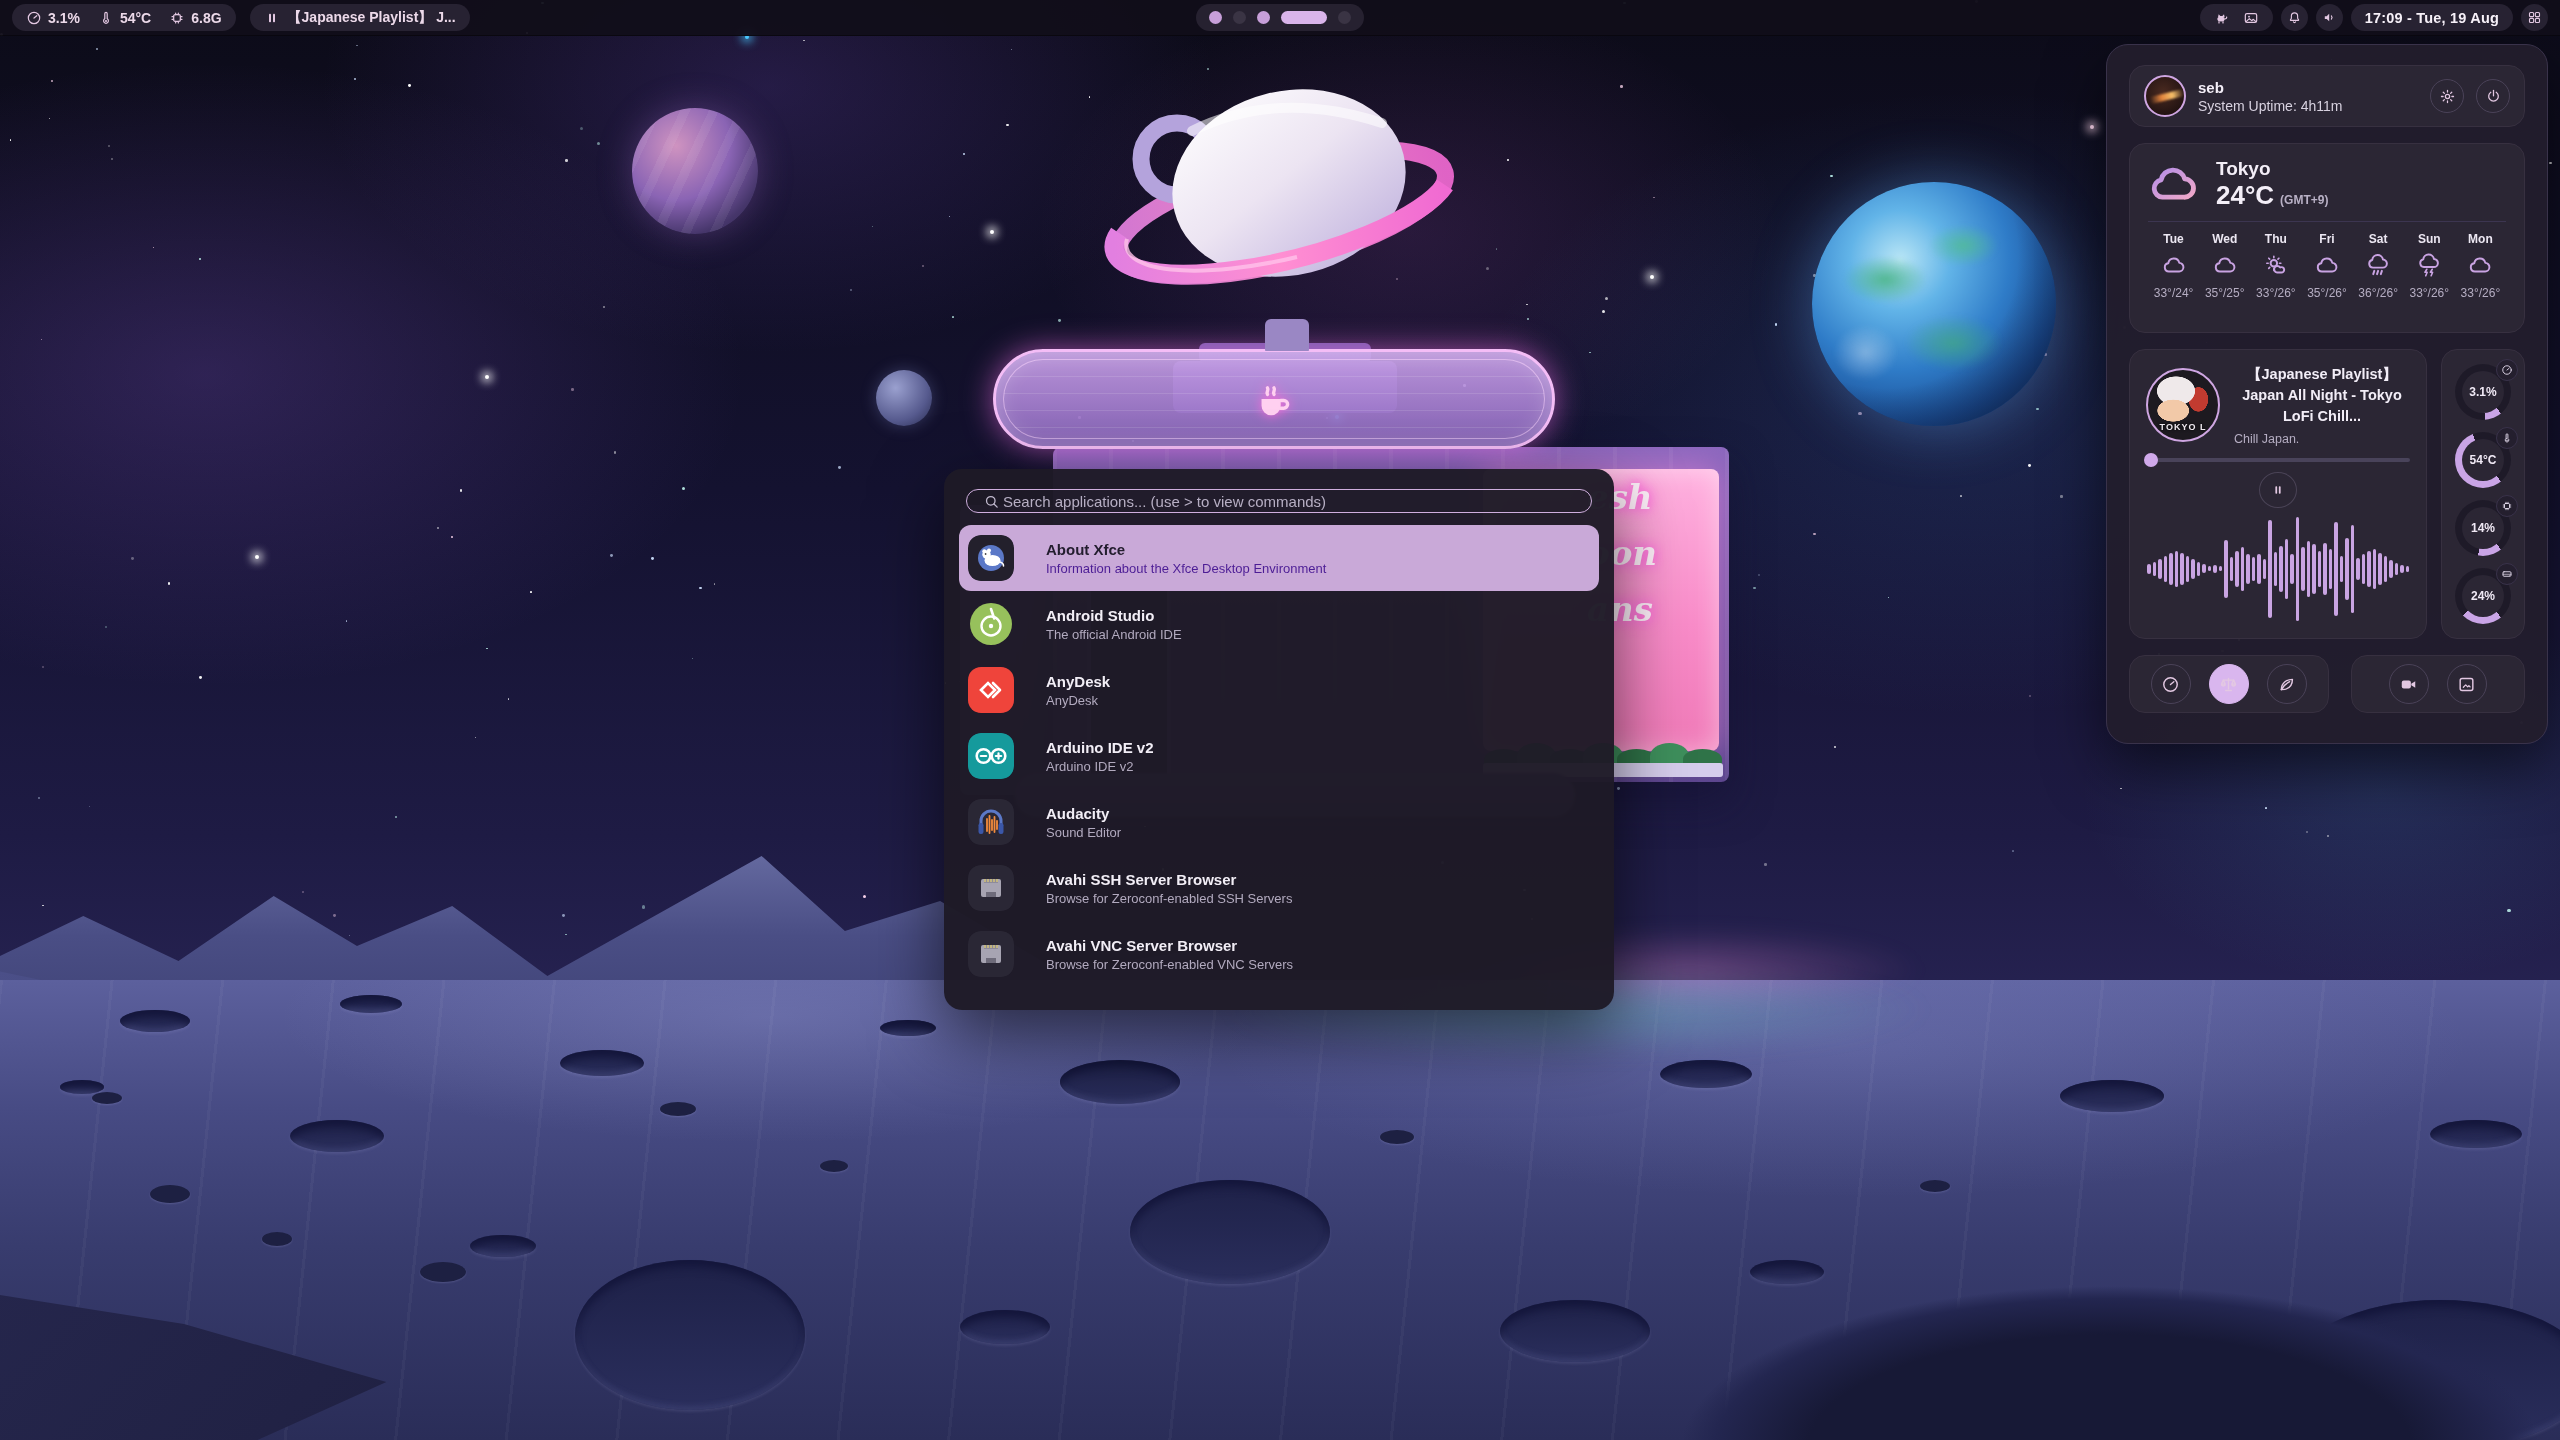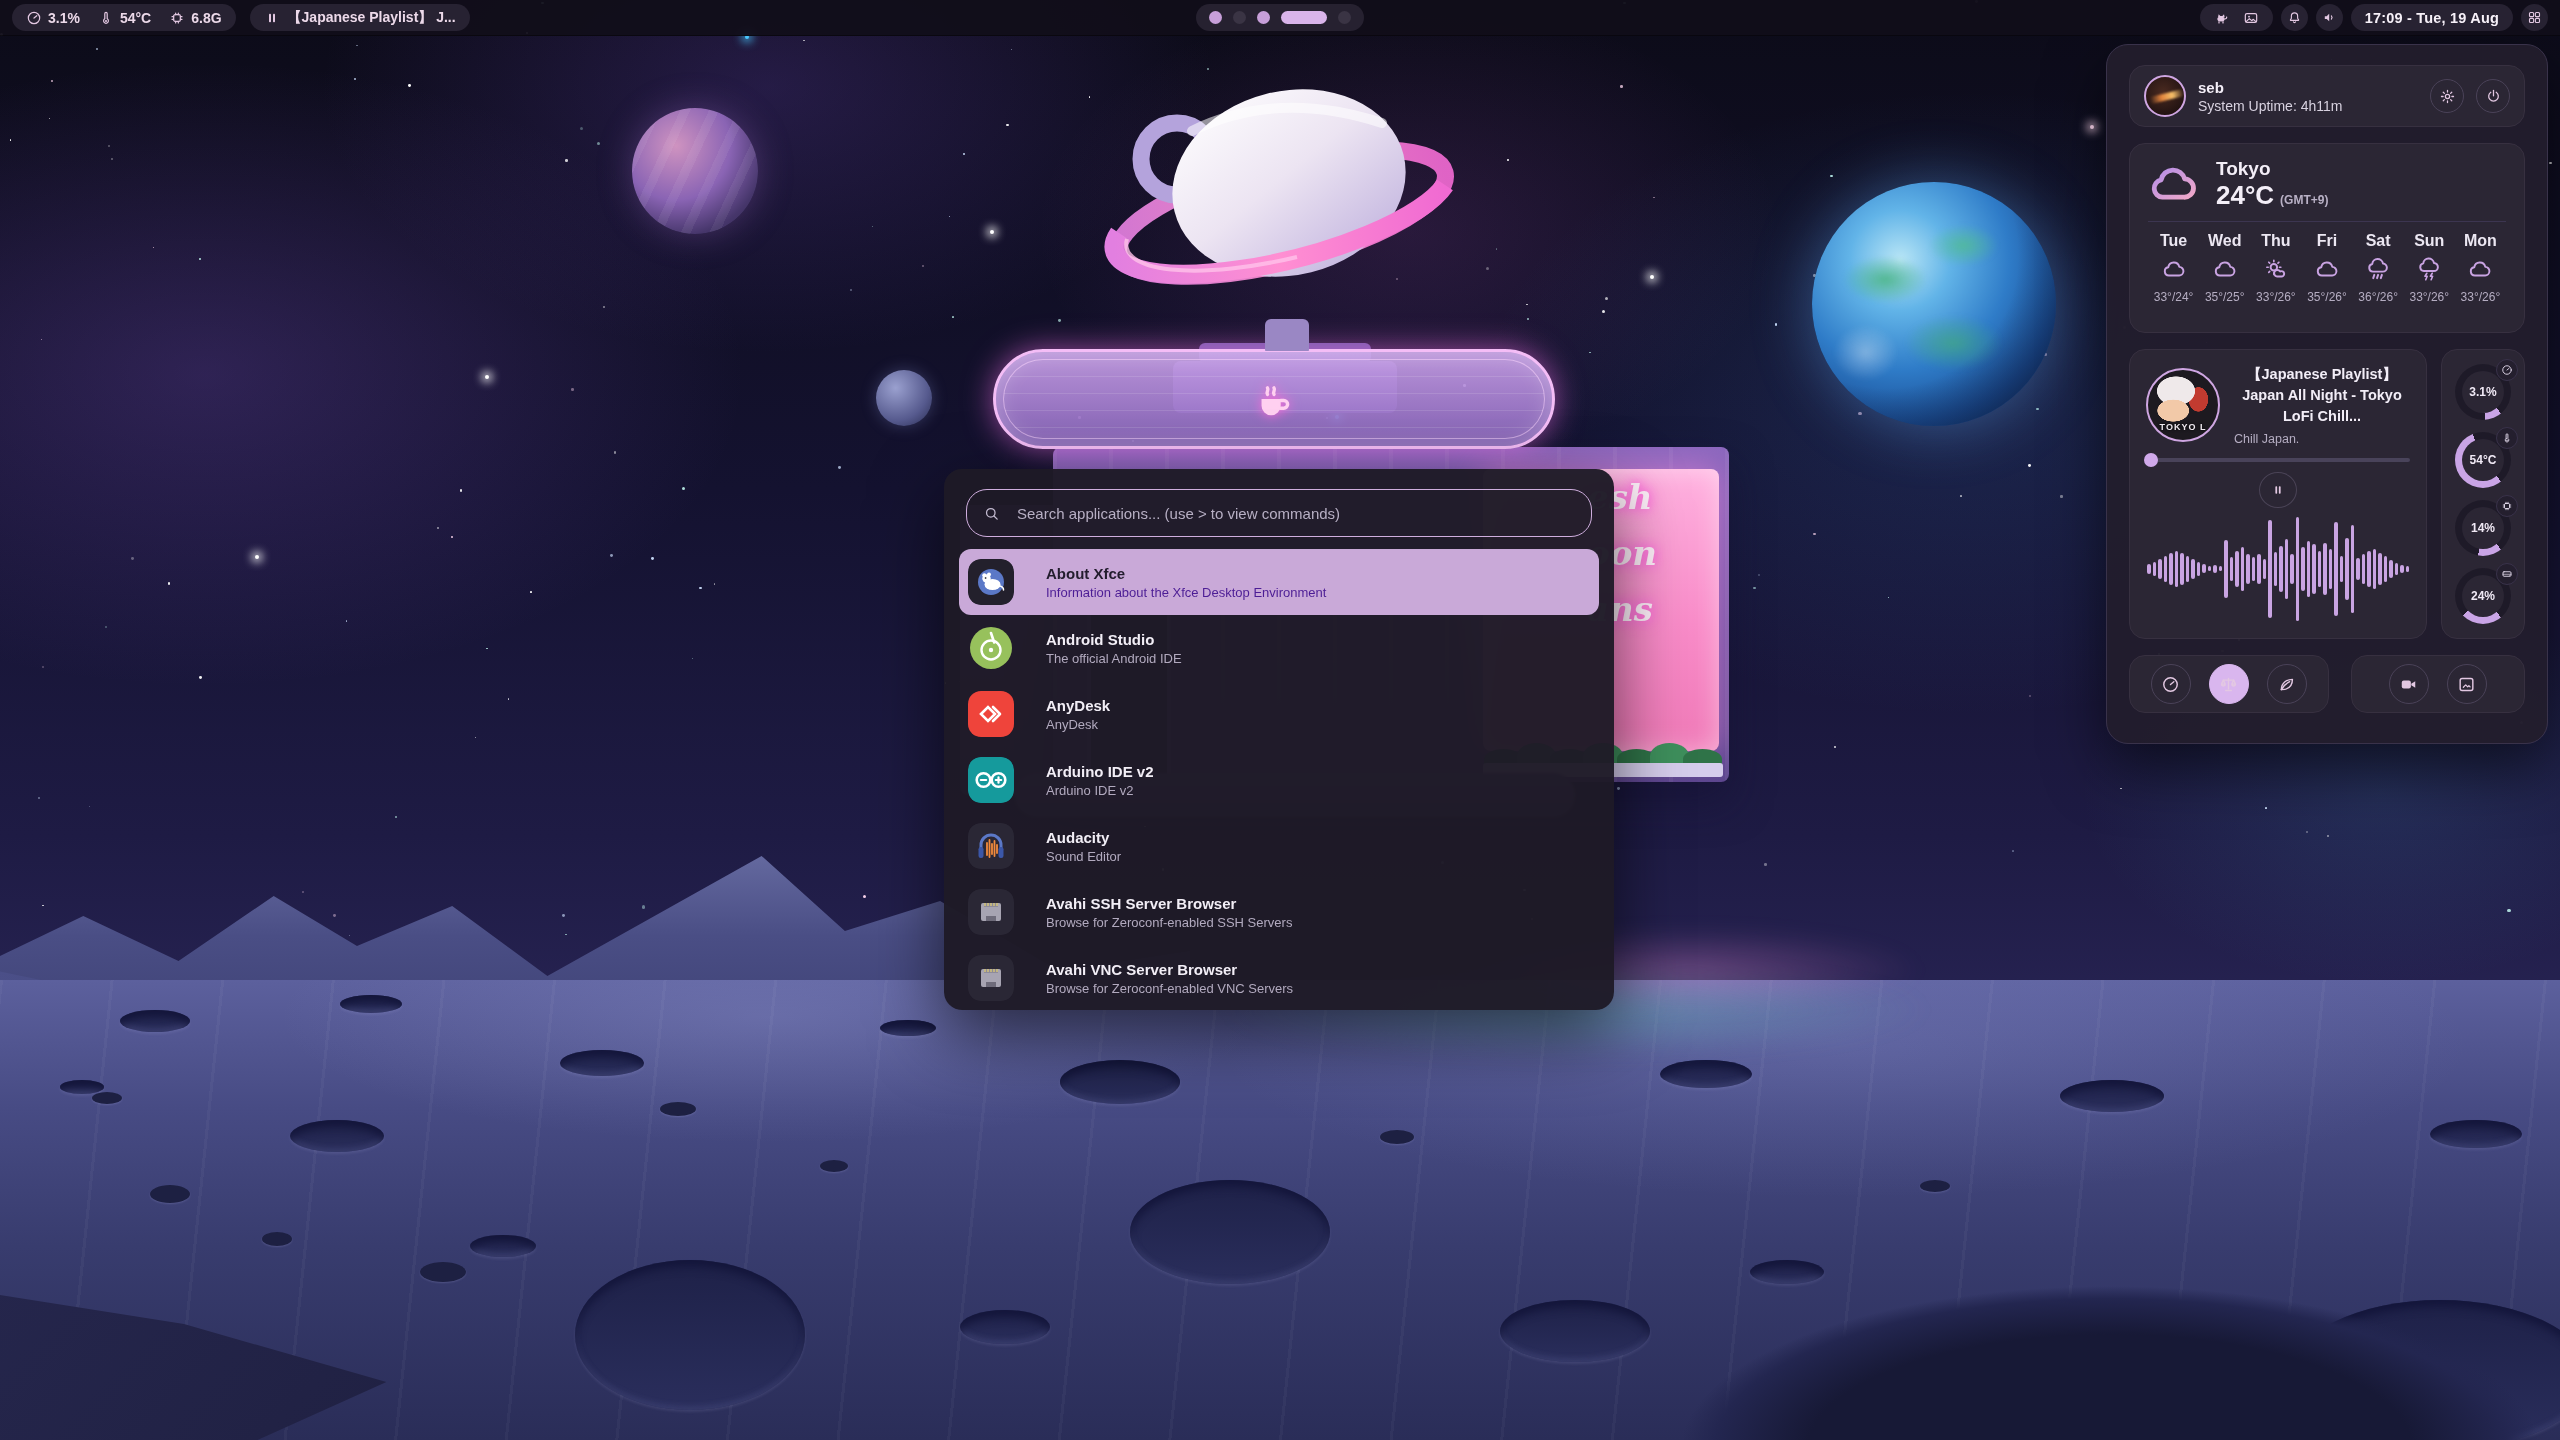--- a/index.html
+++ b/index.html
@@ -125,22 +125,22 @@
   .ws-pill > .ws-active { width:46px; background:#d9b4ea; }
   .tb-right { position:absolute; right:12px; display:flex; gap:8px; }
   .tb-circle { width:27px; height:27px; border-radius:50%; background:#272232; display:flex;
     align-items:center; justify-content:center; color:#d9c4da; }
   .tb-circle .ticon { width:15px; height:15px; }
   .clock-pill { font-weight:700; color:#f6f0f8; font-size:14.5px; letter-spacing:.2px; }
 
   
   .launcher { position:absolute; left:944px; top:469px; width:670px; height:541px; z-index:30;
     background:rgba(30,26,38,.97); border-radius:18px; box-shadow:0 24px 70px rgba(0,0,0,.6); }
-  .searchbar { margin:20px 22px 12px; height:48px; border-radius:21px; border:1.5px solid #cfaede;
-    display:flex; align-items:center; padding:0 16px; gap:17px; color:#b7afc4;justify-content:flex-end; }
+  .searchbar { margin:20px 22px 12px; height:24px; border-radius:21px; border:1.5px solid #cfaede;
+    display:flex; align-items:center; padding:0 16px; gap:3px; color:#b7afc4;justify-content:flex-end; }
   .searchbar .ticon { width:17px; height:17px; color:#c3bbd0; }
   .searchbar input { flex:1; background:transparent; border:none; outline:none; color:#d9d3e2;
     font-size:15px; font-family:"Liberation Sans", sans-serif; }
   .searchbar input::placeholder { color:#b7afc4; }
   .applist { margin-top:4px; }
   .approw { height:66px; display:flex; align-items:center; gap:32px; padding:0 24px; }
   .approw.selected { background:#c9a9d8; border-radius:12px; margin:0 15px; padding:0 9px; height:66px; }
   .appicon { width:46px; height:46px; border-radius:13px; flex:0 0 46px; display:flex;
     align-items:center; justify-content:center; overflow:hidden; }
   .appicon svg { width:46px; height:46px; }
@@ -168,21 +168,21 @@
   .round-btn .ticon { width:17px; height:17px; }
   .weather-card { height:190px; padding:14px 18px 10px; margin-bottom:16px; }
   .weather-head { display:flex; align-items:center; gap:14px; }
   .wcloud { width:54px; height:44px; }
   .wcity { font-size:19px; font-weight:700; color:#f3eef7; line-height:1.15; }
   .wtemp { font-size:26px; font-weight:700; color:#f3eef7; }
   .wtz { font-size:12px; font-weight:700; color:#b9b1c6; margin-left:6px; }
   .wdivider { height:1px; background:#3c3550; margin:10px 0 10px; }
   .forecast { display:flex; }
   .fcol { flex:1; display:flex; flex-direction:column; align-items:center; gap:7px; }
-  .fday { font-size:16px; font-weight:700; color:#ece7f2; }
+  .fday { font-size:12px; font-weight:700; color:#ece7f2; }
   .ficon { width:26px; height:26px; color:#c9a3e2; }
   .ficon svg { width:100%; height:100%; }
   .ftemps { font-size:12px; color:#b5adc2; }
   .mid-row { display:flex; gap:14px; margin-bottom:16px; height:290px; }
   .music-card { flex:1; padding:14px 16px; display:flex; flex-direction:column; position:relative; }
   .art-row { display:flex; gap:14px; align-items:center; }
   .album { width:74px; height:74px; border-radius:50%; border:2px solid #cfa6e2; flex:0 0 74px;
     position:relative; overflow:hidden;
     background:
       radial-gradient(26px 18px at 36% 58%, #f2c9a8 0 60%, transparent 62%),

